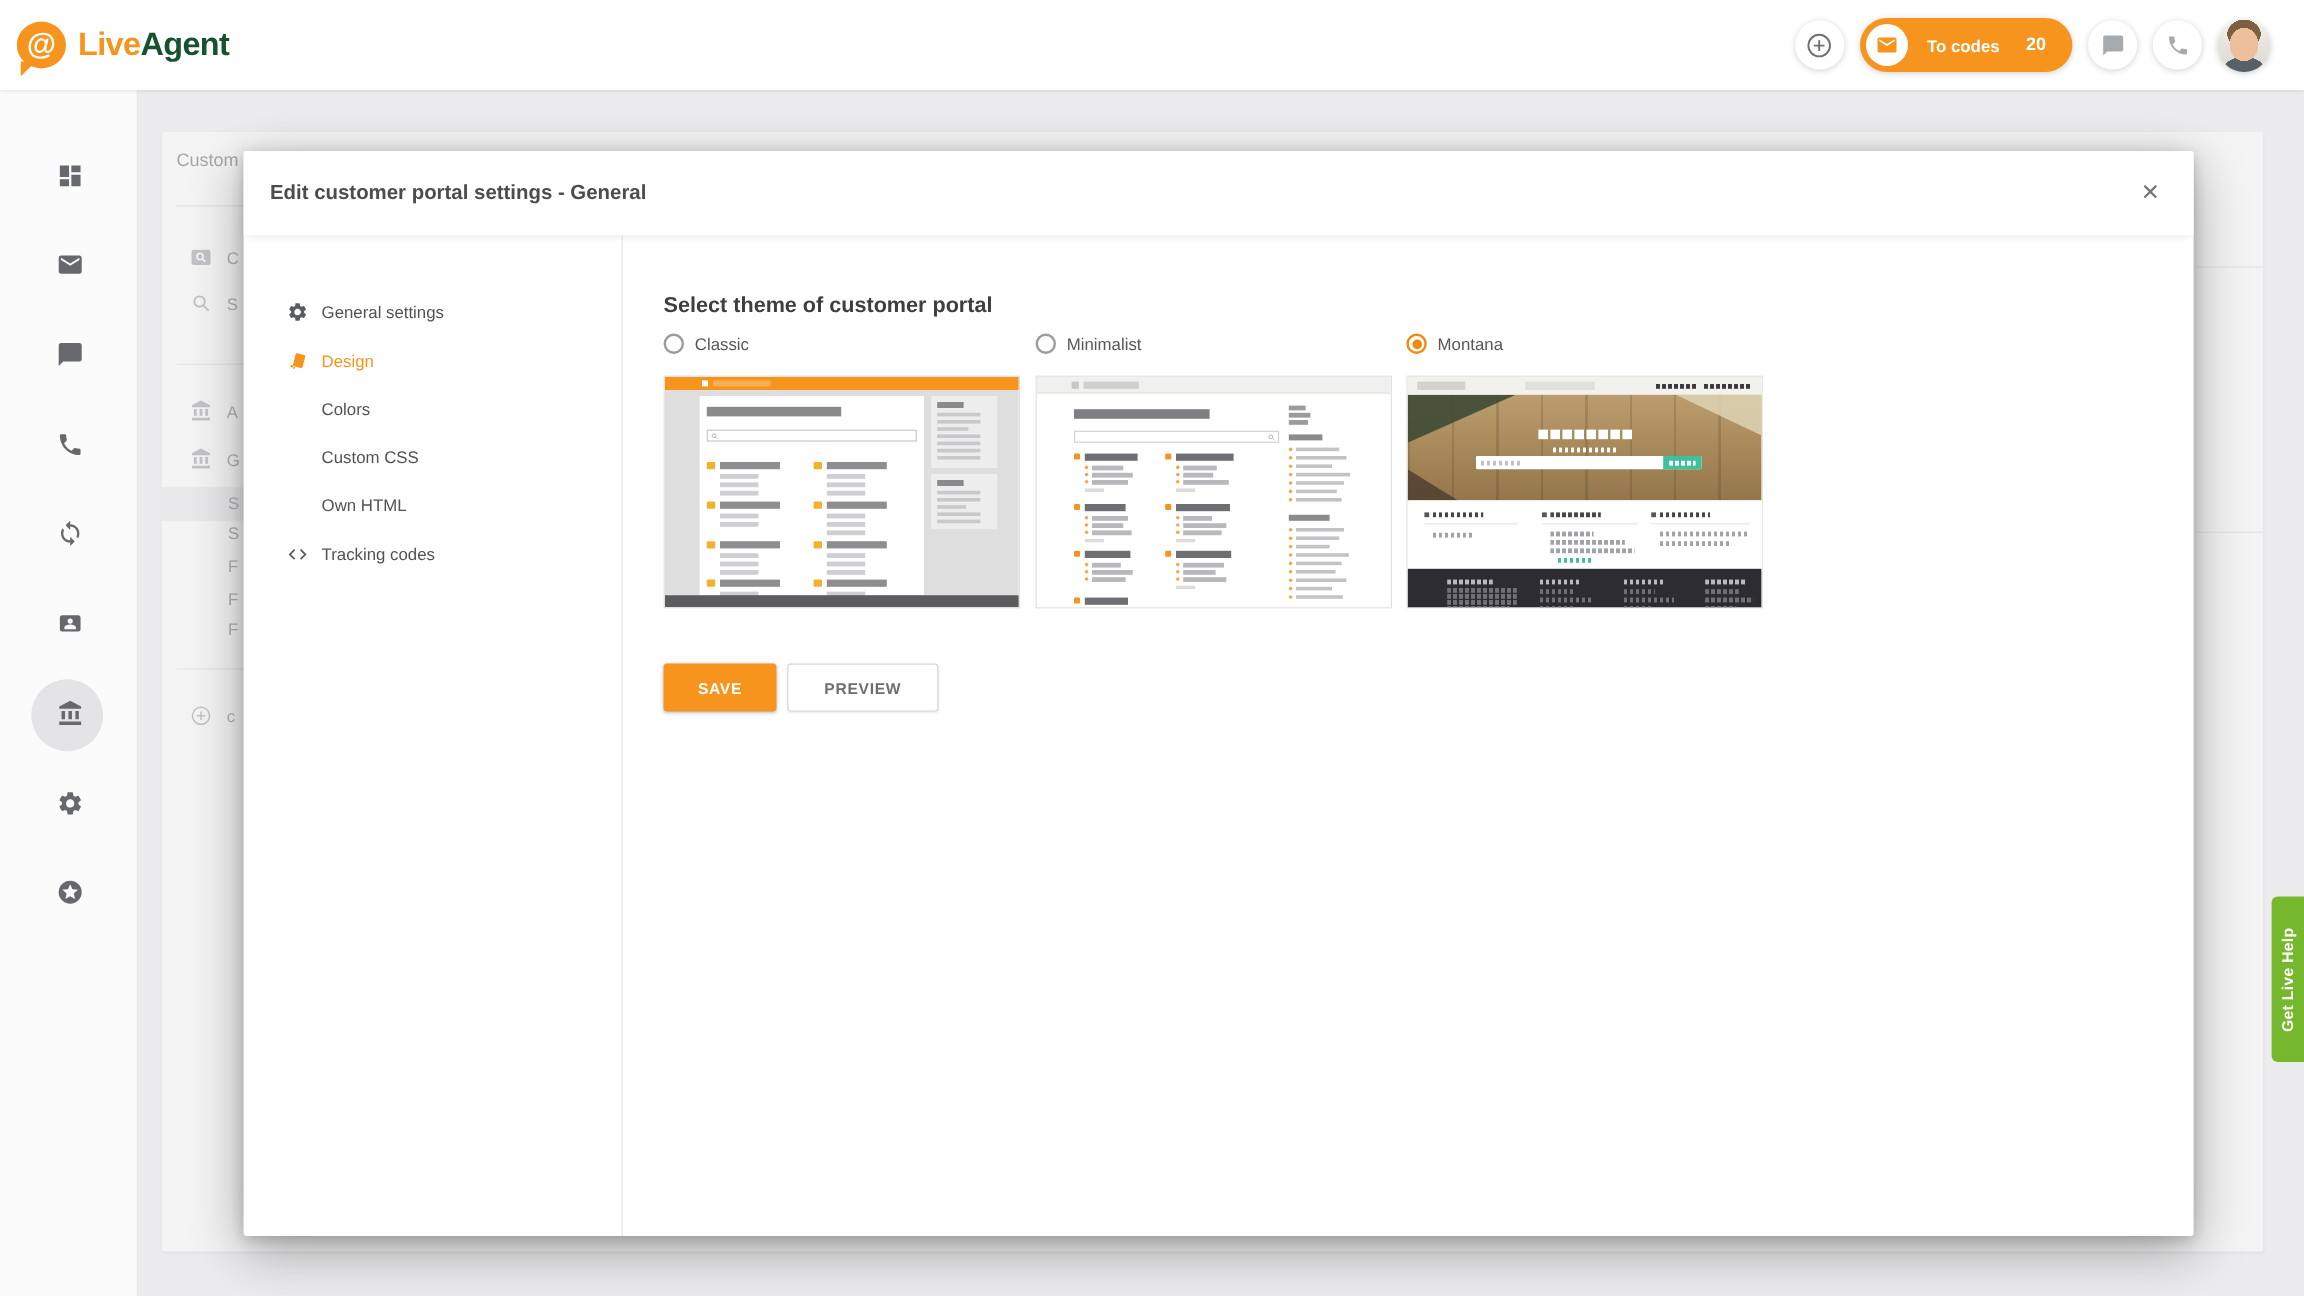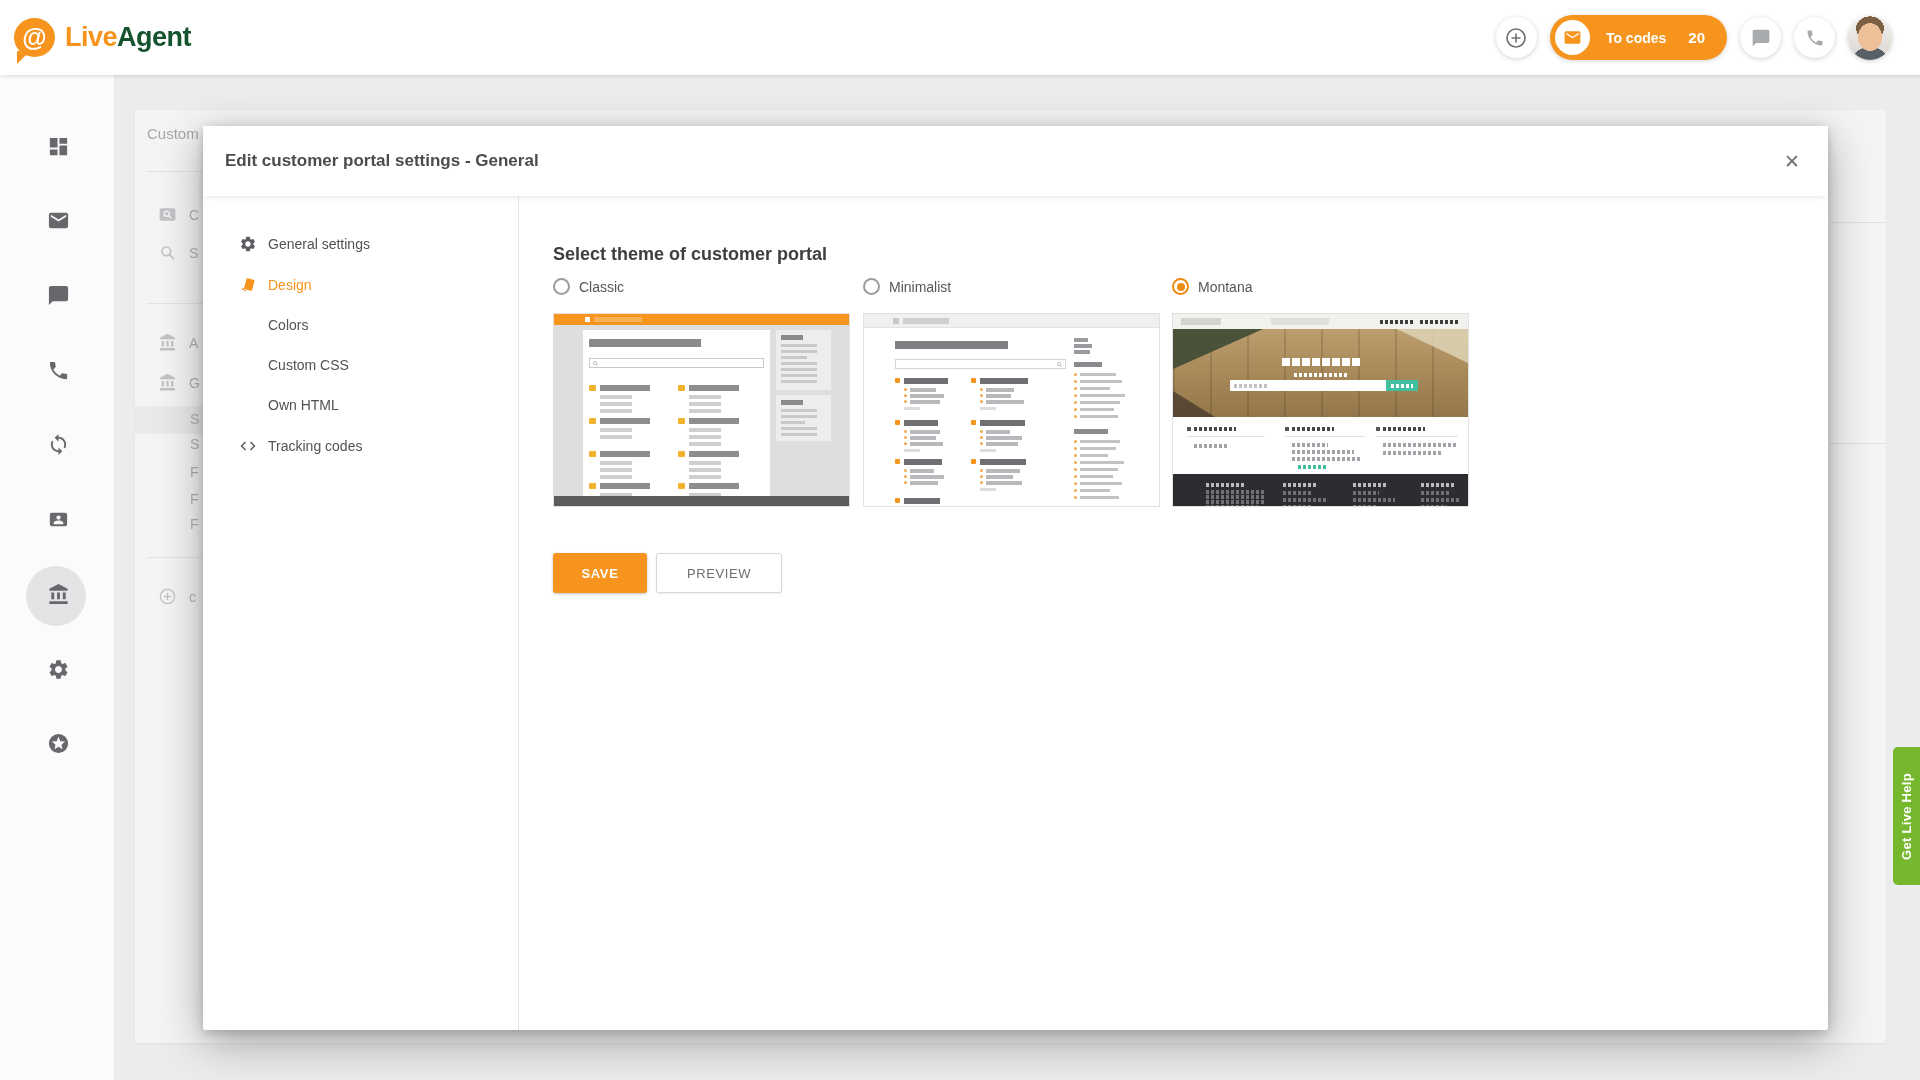--- a/index.html
+++ b/index.html
@@ -57,21 +57,21 @@
 
   
   .modal{position:absolute;left:203px;top:126px;width:1625px;height:904px;background:#fff;border-radius:2px;
     box-shadow:0 12px 45px rgba(0,0,0,.32),0 3px 12px rgba(0,0,0,.18);z-index:40;}
   .modal-header{position:absolute;left:0;top:0;width:100%;height:70px;background:#fff;z-index:3;
     box-shadow:0 3px 6px -2px rgba(0,0,0,.10);display:flex;align-items:center;border-radius:2px 2px 0 0;}
   .modal-title{margin-left:22px;font-size:17px;font-weight:700;color:#4c4c4e;}
   .modal-close{position:absolute;right:20px;top:50%;transform:translateY(-50%);width:32px;height:32px;
     display:flex;align-items:center;justify-content:center;font-size:19px;color:#737377;cursor:pointer;}
   .modal-body{position:absolute;left:0;top:70px;right:0;bottom:0;}
-  .mnav{position:absolute;left:0;top:0;bottom:0;width:316px;border-right:1px solid #e4e4e6;padding-top:27px;}
+  .mnav{position:absolute;left:0;top:0;bottom:0;width:316px;border-right:1px solid #e4e4e6;padding-top:43px;}
   .mnav-item{display:flex;align-items:center;height:41px;padding-left:36px;cursor:pointer;
     font-size:14px;color:#505254;}
   .mnav-item .mico{width:29px;display:flex;align-items:center;}
   .mnav-item .mico svg{width:18px;height:18px;}
   .mnav-item.sub{padding-left:65px;height:40px;}
   .mnav-item.active{color:#F7941E;}
   .content{position:absolute;left:316px;top:0;right:0;bottom:0;}
   .content-heading{position:absolute;left:34px;top:48px;font-size:18px;font-weight:700;color:#3e3e41;}
   .radio-row{position:absolute;left:34px;top:82px;height:20px;width:1000px;}
   .radio-opt{position:absolute;top:0;display:flex;align-items:center;gap:9px;cursor:pointer;}
@@ -156,21 +156,21 @@
   .mt-footer{position:absolute;left:0;top:160px;right:0;height:34px;background:#2d2d31;}
   .mt-footer .fh{color:#bababf;top:9px;}
   .mt-footer .fl{color:#707076;}
 
   
   .btns{position:absolute;left:34px;top:357px;display:flex;gap:9px;}
   .btn-save{width:94px;height:40px;background:#F7941E;border-radius:3px;color:#fff;font-size:13px;
     font-weight:700;letter-spacing:.6px;display:flex;align-items:center;justify-content:center;
     cursor:pointer;box-shadow:0 1px 3px rgba(0,0,0,.25);}
   .btn-preview{width:126px;height:40px;background:#fff;border:1px solid #d7d7d9;border-radius:3px;
-    color:#6e6e71;font-size:13px;font-weight:400;letter-spacing:.6px;display:flex;align-items:center;
+    color:#6e6e71;font-size:13px;font-weight:700;letter-spacing:.6px;display:flex;align-items:center;
     justify-content:center;cursor:pointer;box-shadow:0 1px 2px rgba(0,0,0,.08);}
 
   
   .help-tab{position:absolute;left:1893px;top:747px;width:27px;height:138px;background:#75B82D;
     border-radius:5px 0 0 5px;z-index:50;cursor:pointer;display:flex;align-items:center;justify-content:center;}
   .help-tab span{writing-mode:vertical-rl;transform:rotate(180deg);color:#fff;font-size:13px;
     font-weight:700;letter-spacing:.3px;white-space:nowrap;}
 </style>
 </head>
 <body>

